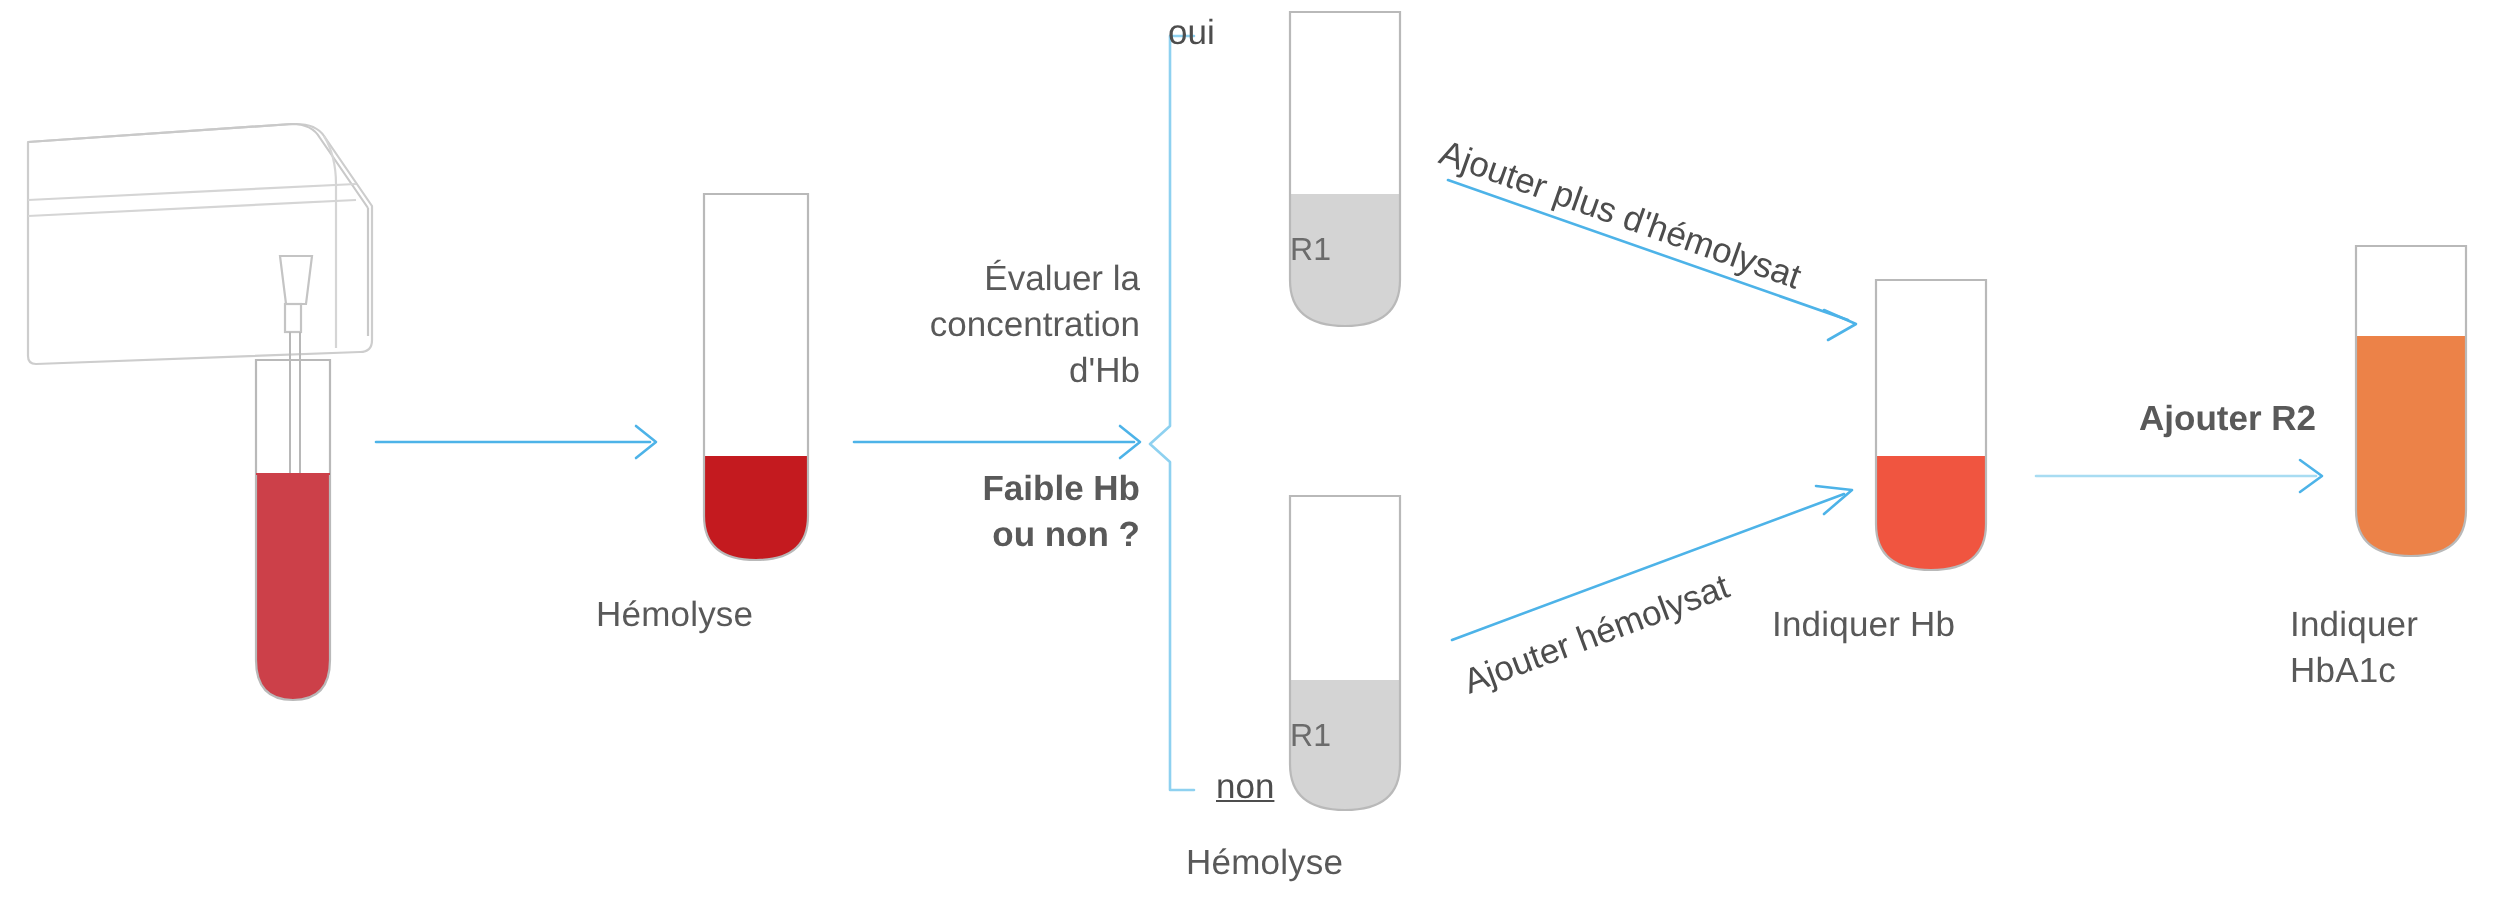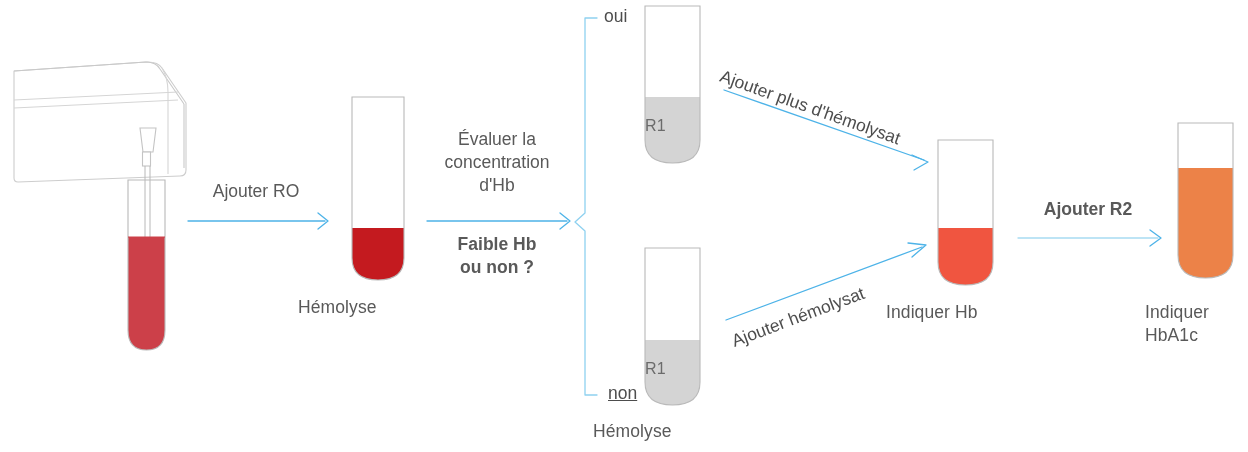--- a/index.html
+++ b/index.html
@@ -48,21 +48,21 @@
     color: #4d4d4d;
     font-size: 17.5px;
     white-space: nowrap;
     transform-origin: left top;
   }
   .arrow-lbl {
     position: absolute;
     color: #595959;
     font-size: 17.5px;
     line-height: 23px;
-    text-align: center;
+    text-align: right;
     white-space: pre-line;
   }
 </style>
 </head>
 <body>
 
 <div id="canvas">
 
   <svg class="layer" viewBox="0 0 1248 452" width="1248" height="452">
     <g fill="none" stroke="#c9c9c9" stroke-width="1.1" stroke-linejoin="round">
@@ -193,30 +193,29 @@
 
   <div class="lbl lbl-sm" style="left:645px; top:357px; width:40px; text-align:left; color:#6b6b6b;">R1</div>
 
   <div class="lbl" style="left:593px; top:420px; width:160px;">Hémolyse</div>
 
   <div class="lbl" style="left:886px; top:301px; width:160px;">Indiquer Hb</div>
 
   <div class="lbl" style="left:1145px; top:301px; width:122px;">Indiquer
 HbA1c</div>
 
-  <div class="arrow-lbl" style="left:186px; top:180px; width:140px;">Ajouter RO</div>
 
   <div class="arrow-lbl" style="left:424px; top:128px; width:146px;">Évaluer la
 concentration
 d'Hb</div>
 
   <div class="arrow-lbl" style="left:424px; top:233px; width:146px;font-weight:bold;">Faible Hb
 ou non ?</div>
 
-  <div class="branch-lbl" style="left:604px; top:5px;text-align:center;">oui</div>
+  <div class="branch-lbl" style="left:584px; top:5px;text-align:center;">oui</div>
 
   <div class="branch-lbl" style="left:608px; top:382px;text-decoration:underline;">non</div>
 
   <div class="diag-lbl" style="left:724px; top:66px; transform: rotate(19.5deg);">Ajouter plus d'hémolysat</div>
 
   <div class="diag-lbl" style="left:729px; top:332px; transform: rotate(-20.5deg);">Ajouter hémolysat</div>
 
   <div class="arrow-lbl" style="left:1018px; top:198px; width:140px;font-weight:bold;">Ajouter R2</div>
 
 </div>

